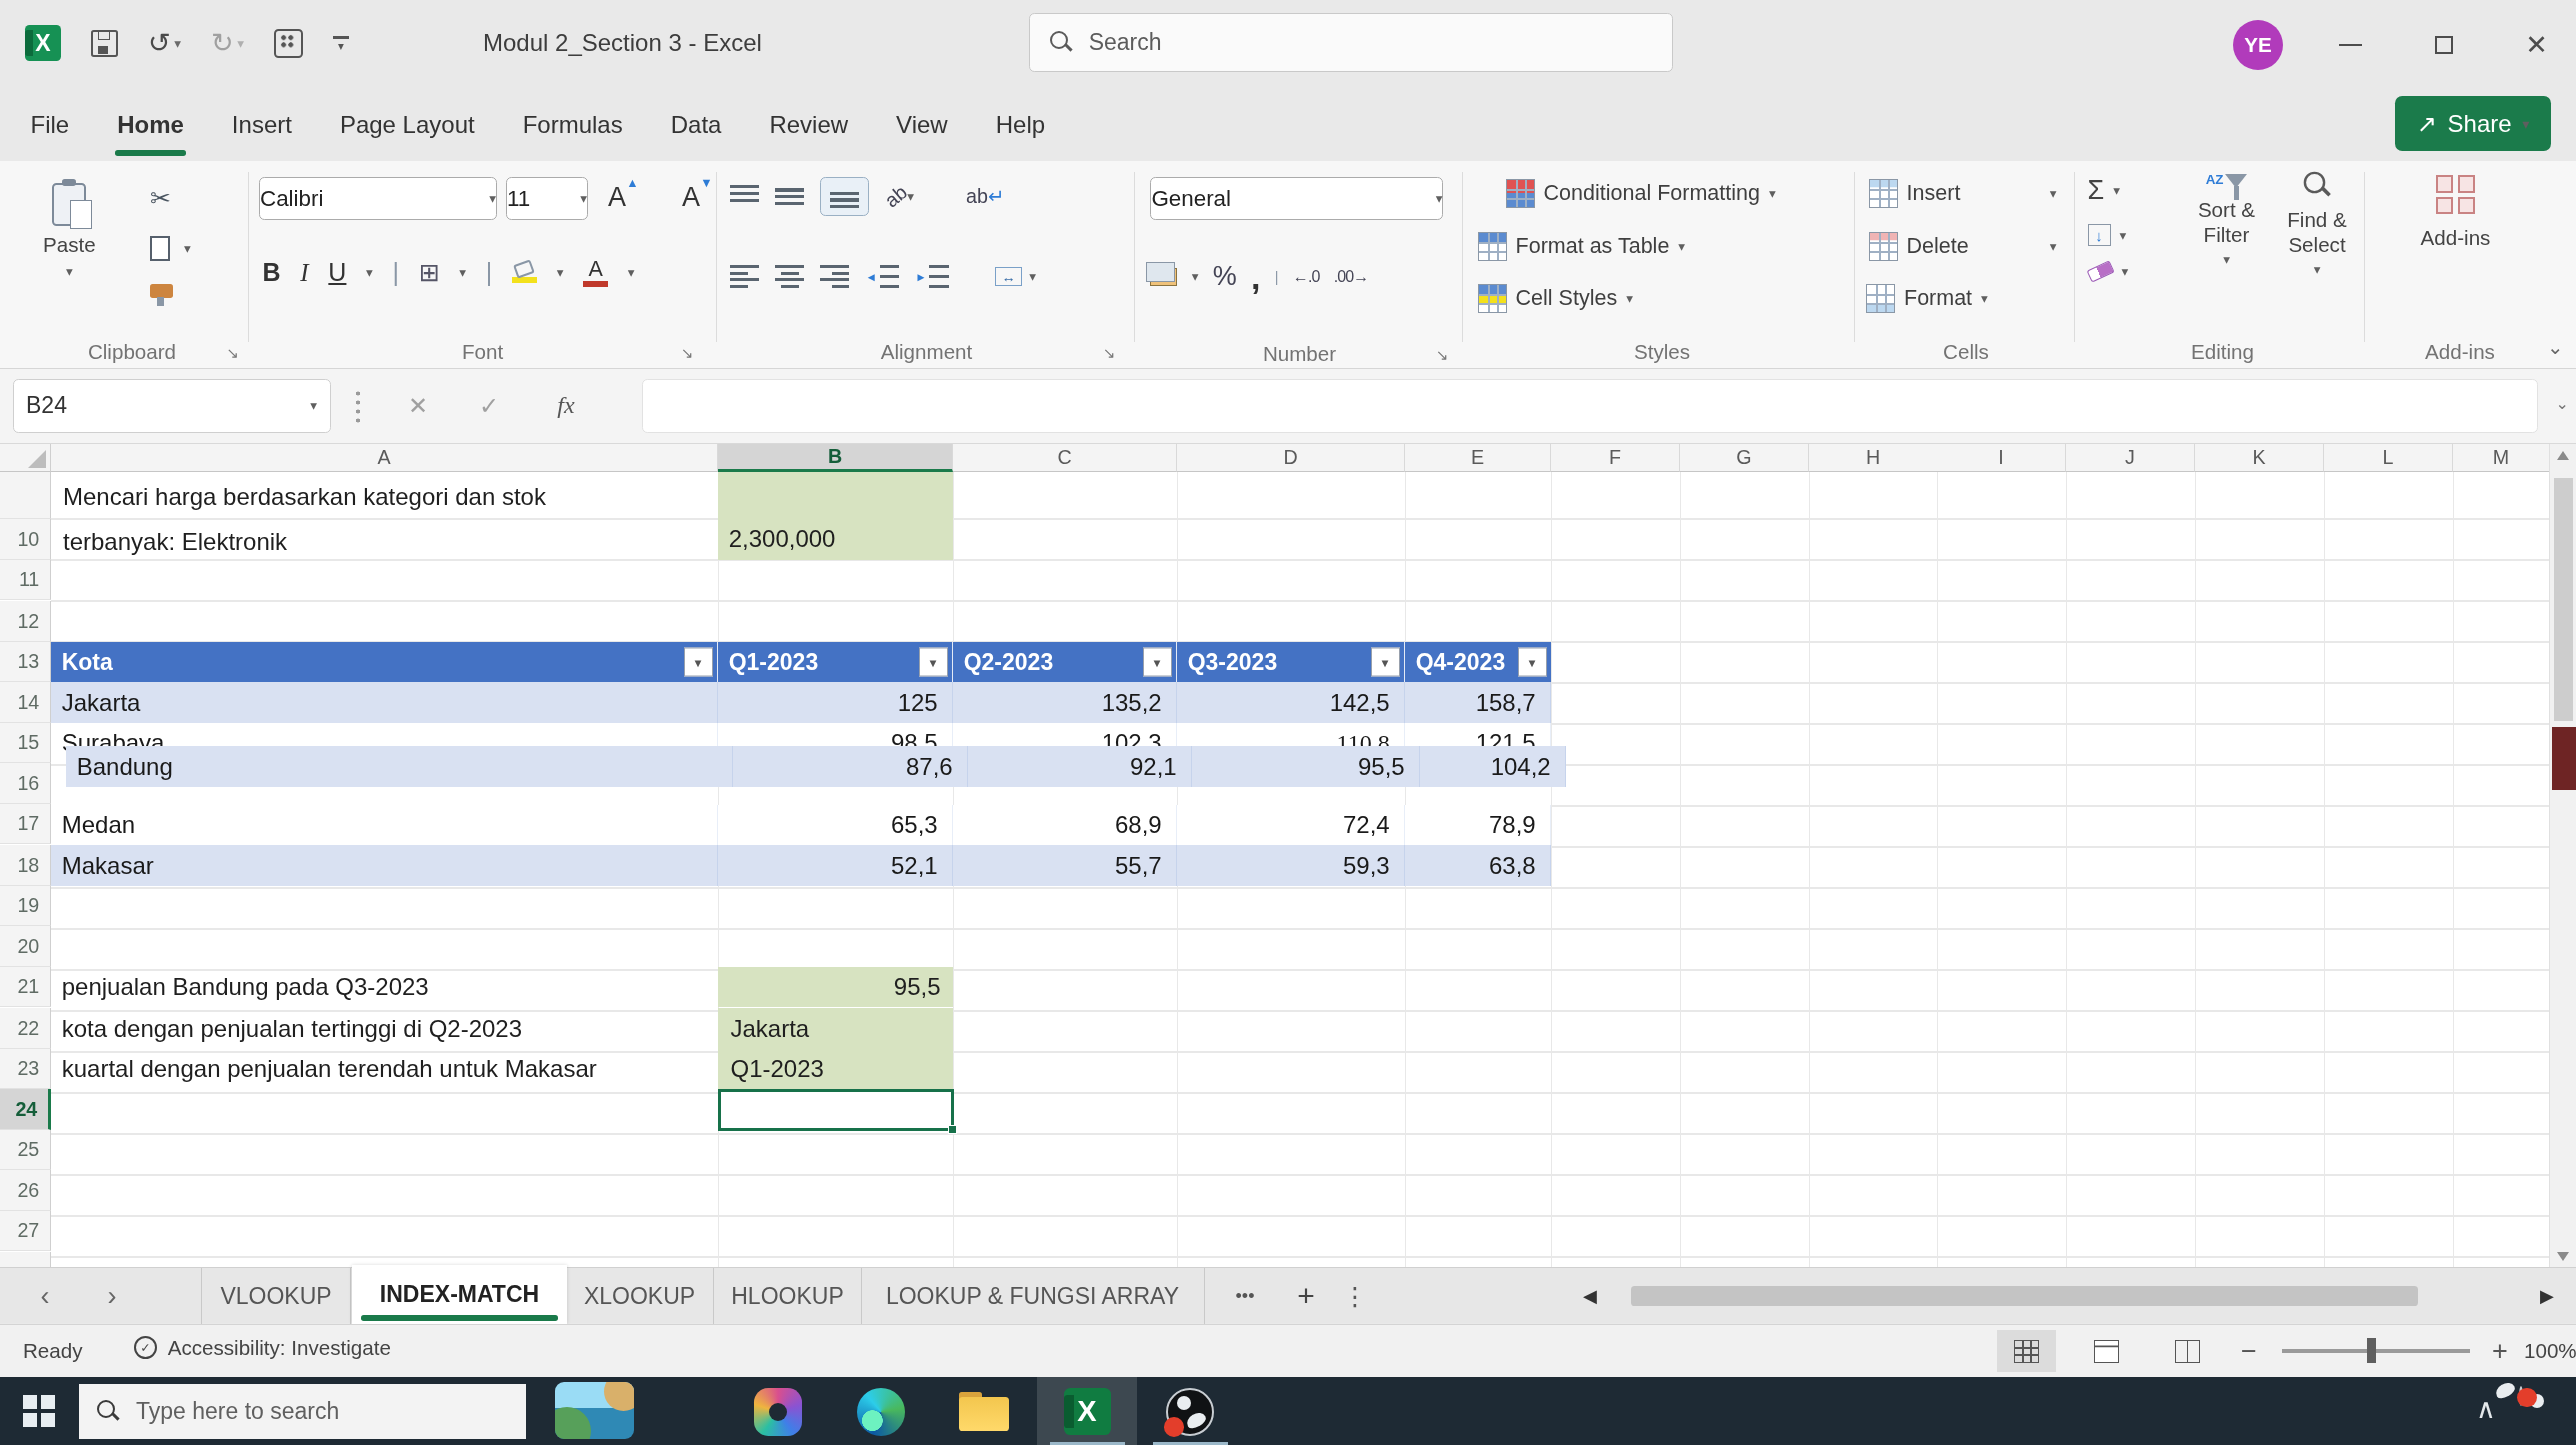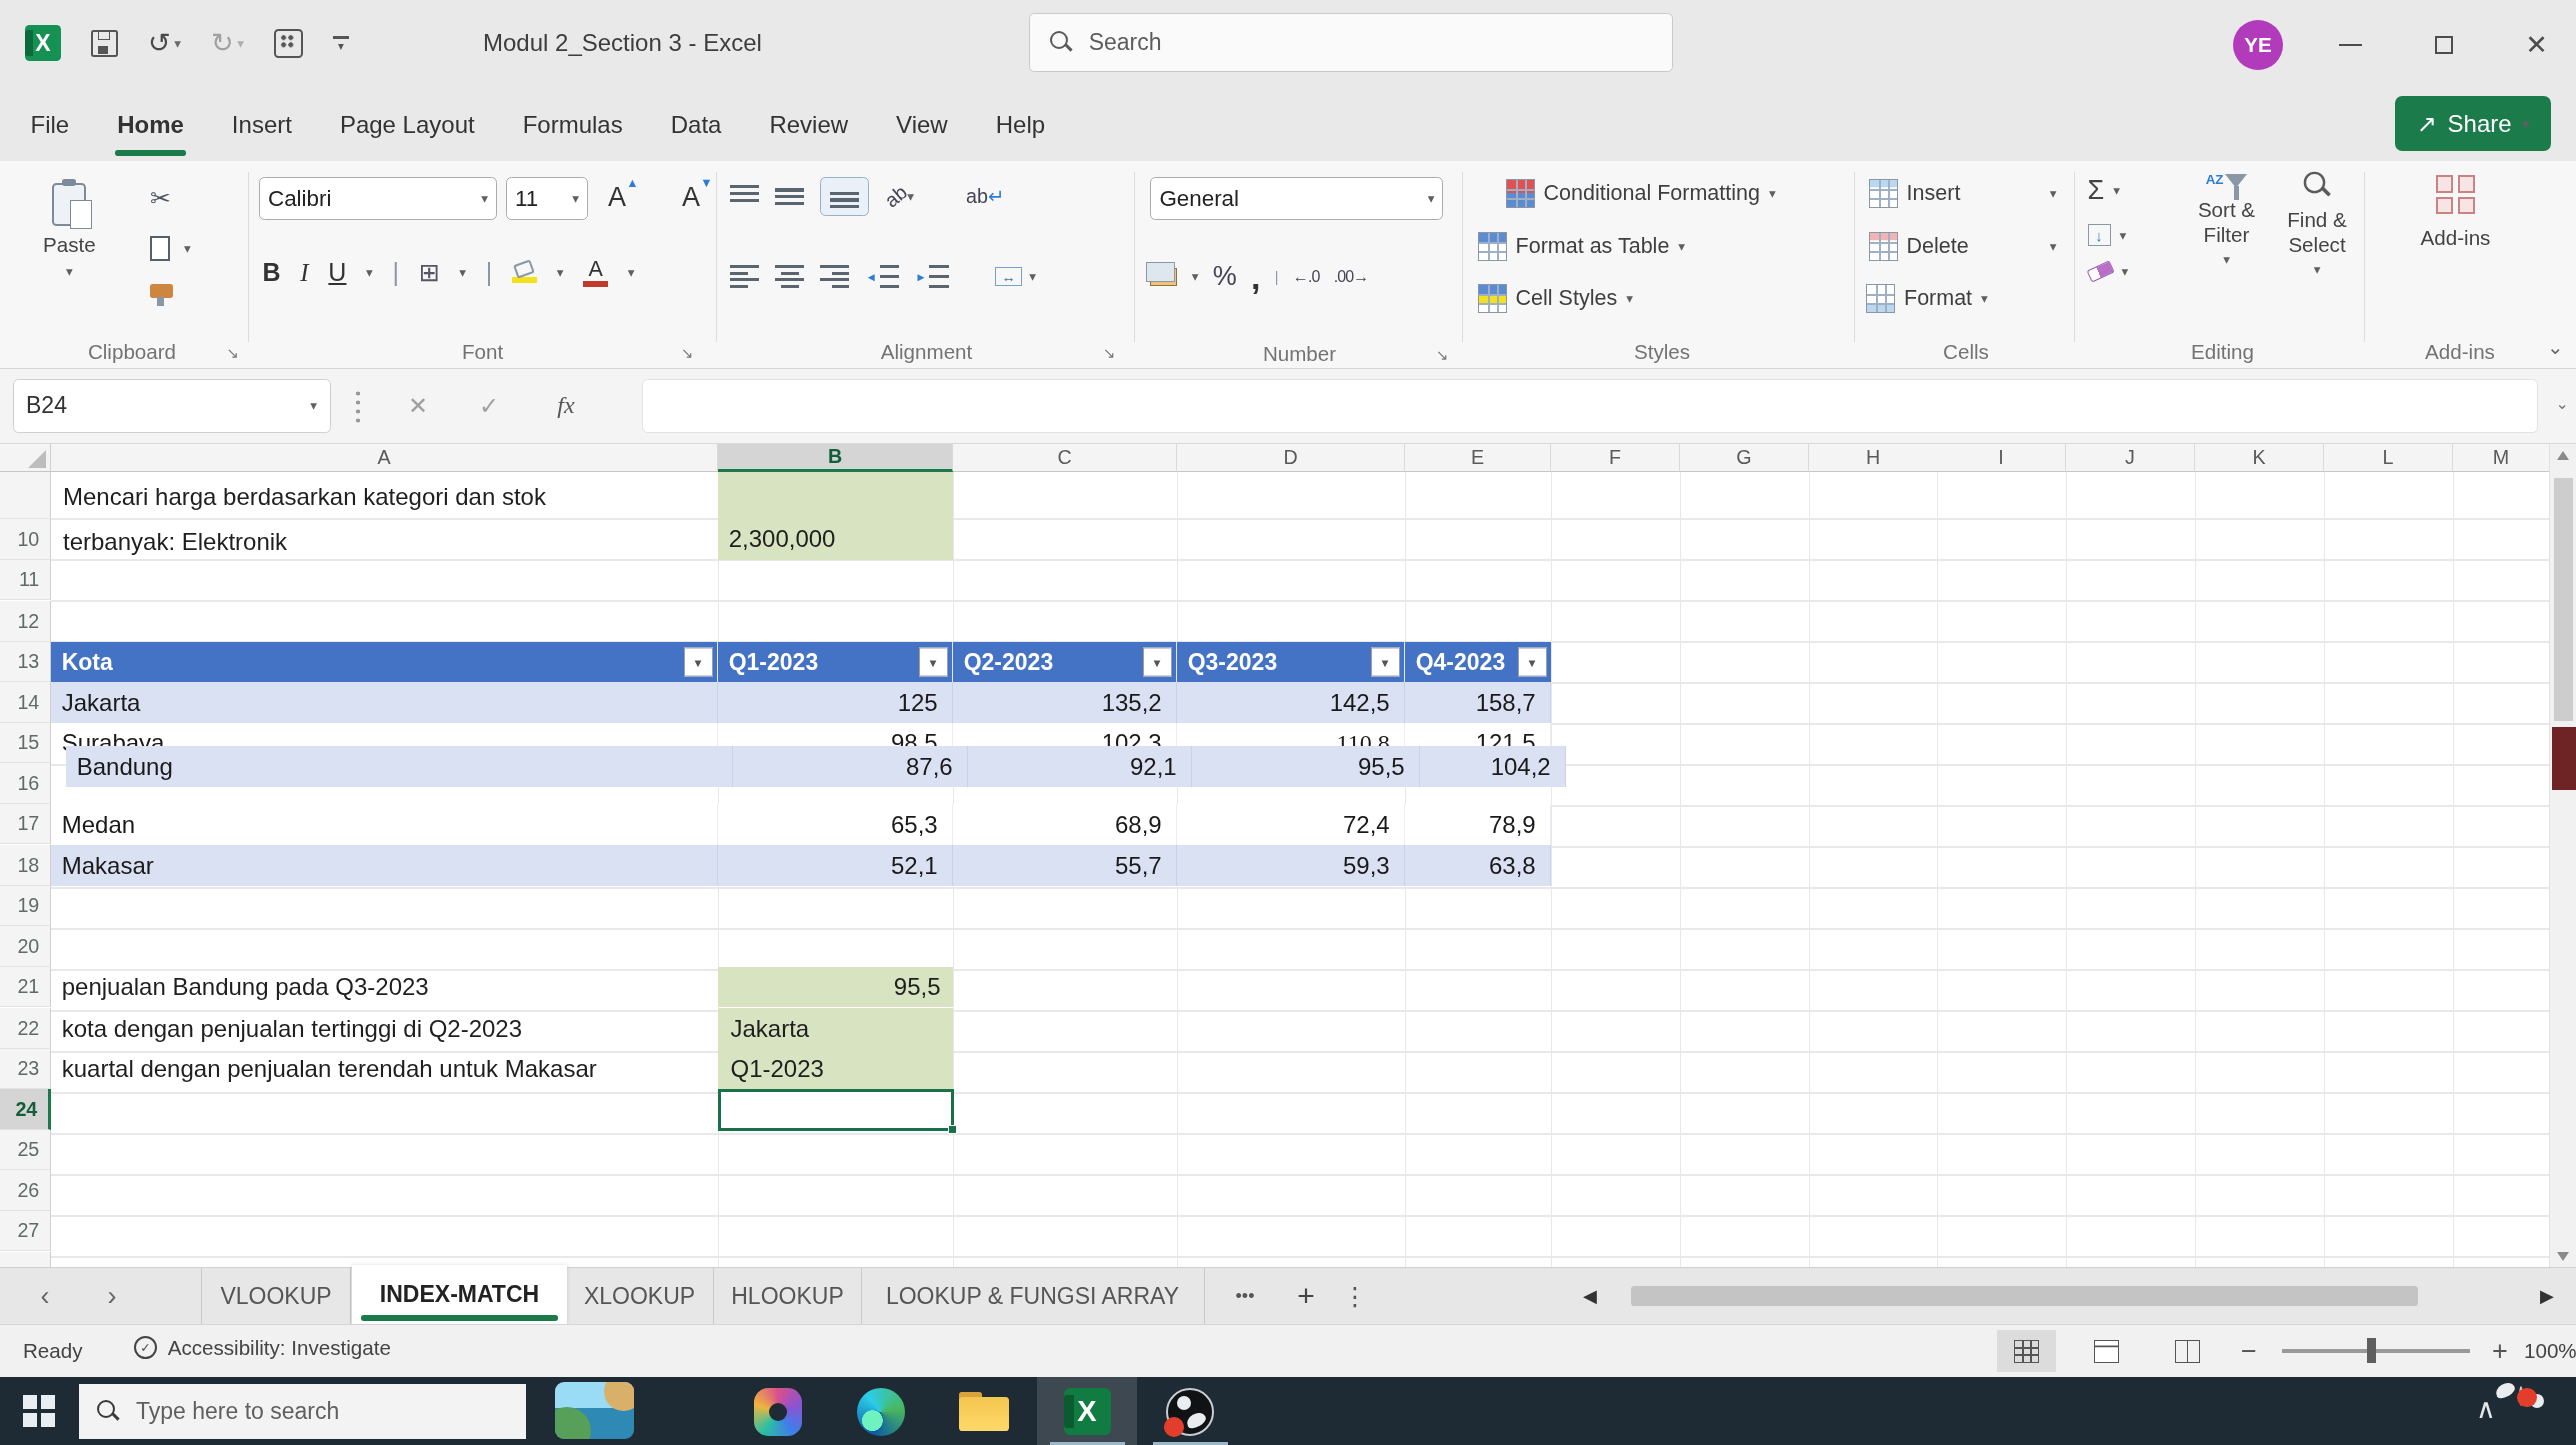--- a/index.html
+++ b/index.html
@@ -46,21 +46,21 @@
   #share-btn { position:absolute; right:25px; top:7.2px; height:55px; background:#1b7b4b; border-radius:7.2px; color:#fff; font-size:24px; display:flex; align-items:center; padding:0 21.5px; gap:10.7px; }
   #share-btn .dd { font-size:14.3px; }
 
   
   #ribbon { position:absolute; left:0; top:161px; width:2576px; height:208px; background:#f7f7f7; border-bottom:1.8px solid #d6d6d6; box-shadow:0 2.7px 3.6px rgba(0,0,0,0.06); }
   .gsep { position:absolute; top:10.7px; height:170px; width:0.9px; background:#dcdcdc; }
   .glabel { position:absolute; bottom:5.4px; width:100%; text-align:center; font-size:20.6px; color:#737373; }
   .launcher { position:absolute; bottom:7.2px; font-size:15px; color:#777; }
   .dd { font-size:13.4px; color:#5f5f5f; }
   .rbtn-lbl { font-size:20.6px; color:#444; }
-  .combo { background:#fff; border:0.9px solid #ababab; border-radius:5.4px; height:43px; display:flex; align-items:center; justify-content:space-between; padding:0 8px; font-size:22.4px; color:#222; }
+  .combo { background:#fff; border:0.9px solid #ababab; border-radius:5.4px; height:43px; display:flex; align-items:center; justify-content:space-between; padding:0 0; font-size:22.4px; color:#222; }
   
   .clip-ic { width:34px; height:43px; border:2.7px solid #7d8a99; border-radius:4.5px; position:relative; background:#eef1f5; }
   .clip-ic::before { content:""; position:absolute; left:7.2px; top:-5.4px; width:14.3px; height:7.2px; background:#7d8a99; border-radius:2.7px; }
   .clip-ic::after { content:""; position:absolute; right:-7.2px; bottom:-5.4px; width:19.7px; height:27px; background:#fff; border:1.8px solid #7d8a99; }
   .copy-ic { width:19.7px; height:25px; border:2.7px solid #56606c; background:#fff; position:relative; }
   .copy-ic::before { content:""; position:absolute; left:4.5px; top:-8px; width:19.7px; height:25px; border:2.7px solid #56606c; background:#fff; z-index:-1; }
   .painter-ic { width:23px; height:14.3px; background:#cd853f; border-radius:2.7px; position:relative; }
   .painter-ic::before { content:""; position:absolute; left:7.2px; top:12.5px; width:7.2px; height:9px; background:#8a97a6; }
   
   .fsz { position:relative; font-size:27px; color:#333; line-height:1; }

